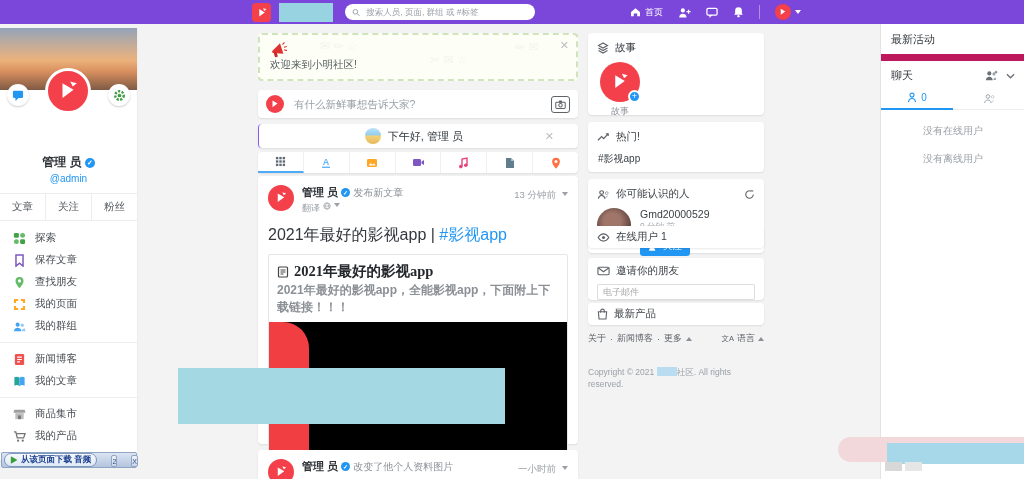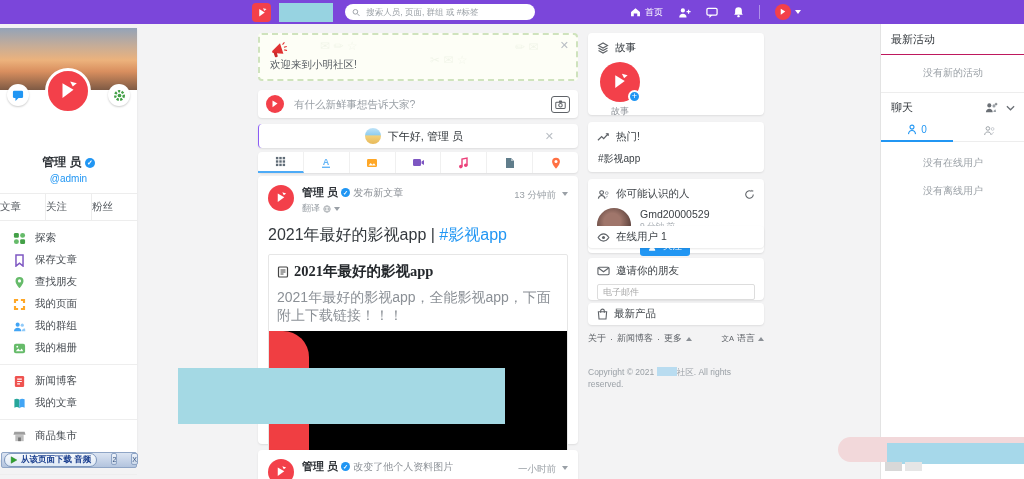--- a/index.html
+++ b/index.html
@@ -24,29 +24,29 @@
   
   #profile-card{left:0;top:28px;width:137px;height:434px;border-radius:0 0 4px 4px;}
   #cover{height:62px;border-radius:0;background:
      linear-gradient(180deg,#93a3b8 0%,#c8ad96 30%,#ecb27c 52%,#d98f5f 70%,#7e5a44 100%);}
   .float-btn{position:absolute;top:56px;width:22px;height:22px;border-radius:50%;background:#fff;box-shadow:0 1px 2px rgba(0,0,0,.2);display:flex;align-items:center;justify-content:center;}
   #avatar-main{position:absolute;left:45px;top:40px;width:46px;height:46px;border-radius:50%;background:#f3404a;border:3px solid #fff;box-sizing:border-box;}
   .badge{display:inline-flex;width:10px;height:10px;border-radius:50%;background:#2196f3;color:#fff;font-size:7px;align-items:center;justify-content:center;vertical-align:1px;}
   #profile-name{margin-top:64px;text-align:center;font-size:12px;color:#2d3136;font-weight:bold;}
   #profile-handle{text-align:center;font-size:10px;color:#2196f3;margin-top:2px;}
   #profile-tabs{display:flex;border-top:1px solid #ededed;border-bottom:1px solid #ededed;margin-top:9px;}
-  #profile-tabs .ptab{flex:1;font-size:10.5px;color:#51565c;padding:6px 0;border-right:1px solid #ededed;cursor:pointer;}
+  #profile-tabs .ptab{flex:1;text-align:center;font-size:10.5px;color:#51565c;padding:6px 0;border-right:1px solid #ededed;cursor:pointer;}
   #profile-tabs .ptab:last-child{border-right:none;}
   .menu{padding:6px 0 0 0;}
   .menu-item{display:flex;align-items:center;gap:9px;padding:4px 0 4px 13px;font-size:10.5px;color:#454a50;cursor:pointer;}
   .menu-div{height:1px;background:#eeeeee;margin:5px 0;}
   
   #download-bar{position:absolute;left:1px;top:452px;width:136px;height:16px;z-index:60;
     background:linear-gradient(180deg,#dbe4f2,#b3c4de);border:1px solid #8fa5c6;border-radius:2px;
-    display:flex;align-items:flex-start;padding:0 2px;gap:14px;box-sizing:border-box;}
+    display:flex;align-items:flex-end;padding:0 2px;gap:14px;box-sizing:border-box;}
   #dl-pill{flex:1;display:flex;align-items:center;gap:3px;background:linear-gradient(180deg,#f7fafd,#dfe9f5);
     border:1px solid #7e97bd;border-radius:7px;height:12px;padding:0 5px;}
   #dl-pill span{font-size:8.5px;font-weight:bold;color:#1b3f8f;white-space:nowrap;}
   .dl-btn{width:10px;height:10px;background:linear-gradient(180deg,#eef3fa,#ccd9ea);border:1px solid #8fa5c6;
     font-size:7px;color:#33507e;display:flex;align-items:center;justify-content:center;border-radius:2px;}
   
   #announce{left:258px;top:33px;width:320px;height:48px;background:#fdfef6;border:2px dashed #cfe3bd;
     box-shadow:none;box-sizing:border-box;}
   .doodle{position:absolute;color:#8aa877;opacity:.1;font-size:12px;}
   #announce-text{position:absolute;left:10px;bottom:7px;font-size:10.5px;color:#5b6065;}
@@ -61,28 +61,28 @@
   #feed-tabs{left:258px;top:152px;width:320px;height:21px;display:flex;}
   .ftab{flex:1;display:flex;align-items:center;justify-content:center;border-right:1px solid #f0f0f0;cursor:pointer;}
   .ftab:last-child{border-right:none;}
   .ftab.active{border-bottom:2px solid #4dabf7;box-sizing:border-box;}
   
   #post1{left:258px;top:176px;width:320px;height:268px;}
   .post-head{display:flex;padding:9px 10px 0 10px;gap:8px;}
   .post-avatar{width:26px;height:26px;border-radius:50%;background:#f3404a;position:relative;flex:none;}
   .post-name-line{font-size:11px;color:#2d3136;font-weight:bold;}
   .post-action{font-weight:normal;color:#8b9096;font-size:10px;}
-  .post-sub{font-size:9px;color:#9aa0a6;margin-top:2px;display:flex;align-items:center;gap:3px;}
+  .post-sub{font-size:9px;color:#9aa0a6;margin-top:2px;display:flex;align-items:flex-start;gap:3px;}
   .post-time{margin-left:auto;font-size:9.5px;color:#9aa0a6;display:flex;align-items:flex-start;gap:6px;padding-top:4px;}
   .gray-caret{width:0;height:0;border-left:3.5px solid transparent;border-right:3.5px solid transparent;border-top:4.5px solid #9aa0a6;margin-top:3px;}
   .post-text{padding:10px 10px 0 10px;font-size:16px;color:#33383d;}
   .hashtag{color:#2196f3;text-decoration:none;}
   .article-box{margin:8px 10px 0 10px;border:1px solid #e6e6e6;border-radius:2px;padding:7px 8px 0 8px;}
   .article-title{font-family:"Liberation Serif",serif;font-size:14.5px;font-weight:bold;color:#24282c;display:flex;align-items:center;gap:5px;}
-  .article-desc{font-size:14px;color:#8b9096;margin-top:8px;}
+  .article-desc{font-size:12px;color:#8b9096;margin-top:1px;font-weight:bold;}
   .article-img{margin:6px -8px 0 -8px;height:128px;background:#000;position:relative;overflow:hidden;}
   .red-blob{position:absolute;left:0;top:0;width:40px;height:100%;background:#f03e42;border-top-right-radius:26px;}
   .post-actions{display:flex;align-items:center;gap:27px;padding:8px 10px 0 10px;font-size:10px;color:#5f6368;}
   .pa{display:flex;align-items:center;gap:4px;cursor:pointer;}
   .pa-counts{margin-left:auto;display:flex;gap:9px;color:#8b9096;font-size:9.5px;}
   #post2{left:258px;top:450px;width:320px;height:40px;}
   
   .rc-head{display:flex;align-items:center;gap:6px;padding:8px 9px 0 9px;font-size:10.5px;color:#3c4146;}
   #stories-card{left:588px;top:33px;width:176px;height:82px;}
   #story-item{margin:7px 0 0 10px;width:44px;text-align:center;}
@@ -103,21 +103,21 @@
   #invite-card input{margin:6px 9px 0 9px;width:158px;height:16px;border:1px solid #ddd;border-radius:2px;font-size:9px;color:#444;padding:0 5px;box-sizing:border-box;outline:none;font-family:"Liberation Sans",sans-serif;}
   #invite-card input::placeholder{color:#aaa;}
   #rc-footer{position:absolute;left:588px;top:332px;width:176px;font-size:9px;color:#5f6368;}
   #rc-links{display:flex;align-items:center;gap:4px;}
   #rc-links a{color:#5f6368;text-decoration:none;}
   .tiny-caret-up{width:0;height:0;border-left:3px solid transparent;border-right:3px solid transparent;border-bottom:4px solid #8b9096;display:inline-block;}
   #rc-copy{margin-top:22px;font-size:8.5px;color:#9aa0a6;}
   .censor-chip{display:inline-block;width:20px;height:9px;background:#b9dcf0;vertical-align:-1px;}
   
   #right-sidebar{position:absolute;left:880px;top:24px;width:144px;height:455px;background:#fff;border-left:1px solid #e3e3e3;z-index:30;}
-  #rs-activity-head{font-size:11px;color:#33383d;padding:8px 18px 7px 10px;border-bottom:1px solid #be185d;}
+  #rs-activity-head{font-size:11px;color:#33383d;padding:8px 18px 7px 10px;border-bottom:7px solid #be185d;}
   #rs-activity-empty{text-align:center;font-size:10px;color:#9aa0a6;padding:11px 0 12px 0;border-bottom:1px solid #ededed;}
   #rs-chat-head{display:flex;align-items:center;padding:7px 10px 5px 10px;font-size:11px;color:#33383d;}
   #rs-chat-icons{margin-left:auto;display:flex;align-items:center;gap:8px;}
   #rs-tabs{display:flex;border-bottom:1px solid #ededed;}
   .rs-tab{flex:1;display:flex;align-items:center;justify-content:center;gap:4px;padding:4px 0 5px 0;font-size:10px;color:#9aa0a6;cursor:pointer;}
   .rs-tab.active{color:#2196f3;border-bottom:2px solid #2196f3;margin-bottom:-1px;}
   .rs-empty{text-align:center;font-size:10px;color:#9aa0a6;margin-top:14px;}
   
   #overlay-cyan{position:absolute;left:178px;top:368px;width:327px;height:56px;background:#a4d9e4;z-index:50;}
   #overlay-pink{position:absolute;left:838px;top:437px;width:186px;height:25px;background:#f2d8da;border-radius:13px 0 0 13px;z-index:55;}
@@ -238,28 +238,20 @@
       <span>我的页面</span>
     </div>
     <div class="menu-item">
       <svg width="13" height="13" viewBox="0 0 14 14">
           <circle cx="5" cy="5" r="2.2" fill="#42a5f5"></circle>
           <circle cx="10" cy="5.6" r="1.7" fill="#90caf9"></circle>
           <path d="M1 12c0-2.3 1.8-3.7 4-3.7S9 9.7 9 12z" fill="#42a5f5"></path>
           <path d="M9.5 12c.2-1.8 1.2-2.9 3.5-2.7l.3 2.7z" fill="#90caf9"></path>
         </svg>
       <span>我的群组</span>
-    </div>
-    <div class="menu-item">
-      <svg width="13" height="13" viewBox="0 0 14 14">
-          <rect x="1" y="2" width="12" height="10" rx="2" fill="#66bb6a"></rect>
-          <path d="M3 10l2.6-3 2 2.2L9.4 7 11 10z" fill="#fff"></path>
-          <circle cx="4.6" cy="5" r="1" fill="#fff"></circle>
-        </svg>
-      <span>我的相册</span>
     </div>
     <div class="menu-div"></div>
     <div class="menu-item">
       <svg width="13" height="13" viewBox="0 0 14 14">
           <rect x="2" y="1" width="10" height="12" rx="1.5" fill="#ef5350"></rect>
           <path d="M4.5 4.5h5M4.5 7h5M4.5 9.5h3" stroke="#fff" stroke-width="1.2"></path>
         </svg>
       <span>新闻博客</span>
     </div>
     <div class="menu-item">
@@ -611,21 +603,20 @@
     </span>
   </div>
   <div id="rc-copy">
     <span>Copyright © 2021</span>
     <span class="censor-chip"></span><span>社区. All rights reserved.</span>
   </div>
 </div>
 
 <div id="right-sidebar">
   <div id="rs-activity-head">最新活动</div>
-  <div id="rs-activity-empty">没有新的活动</div>
   <div id="rs-chat-head">
     <span>聊天</span>
     <span id="rs-chat-icons">
       <svg width="14" height="11" viewBox="0 0 16 13">
           <circle cx="6" cy="4" r="2.4" fill="#6a6f75"></circle>
           <path d="M2 12c0-2.5 1.8-4 4-4s4 1.5 4 4z" fill="#6a6f75"></path>
           <circle cx="11.5" cy="4.6" r="1.8" fill="#9aa0a6"></circle>
           <path d="M10.8 11.8c.2-2 1.2-3 2.7-3l.5 3z" fill="#9aa0a6"></path>
           <path d="M14 1v3M12.5 2.5h3" stroke="#6a6f75" stroke-width="1.1"></path>
         </svg>

